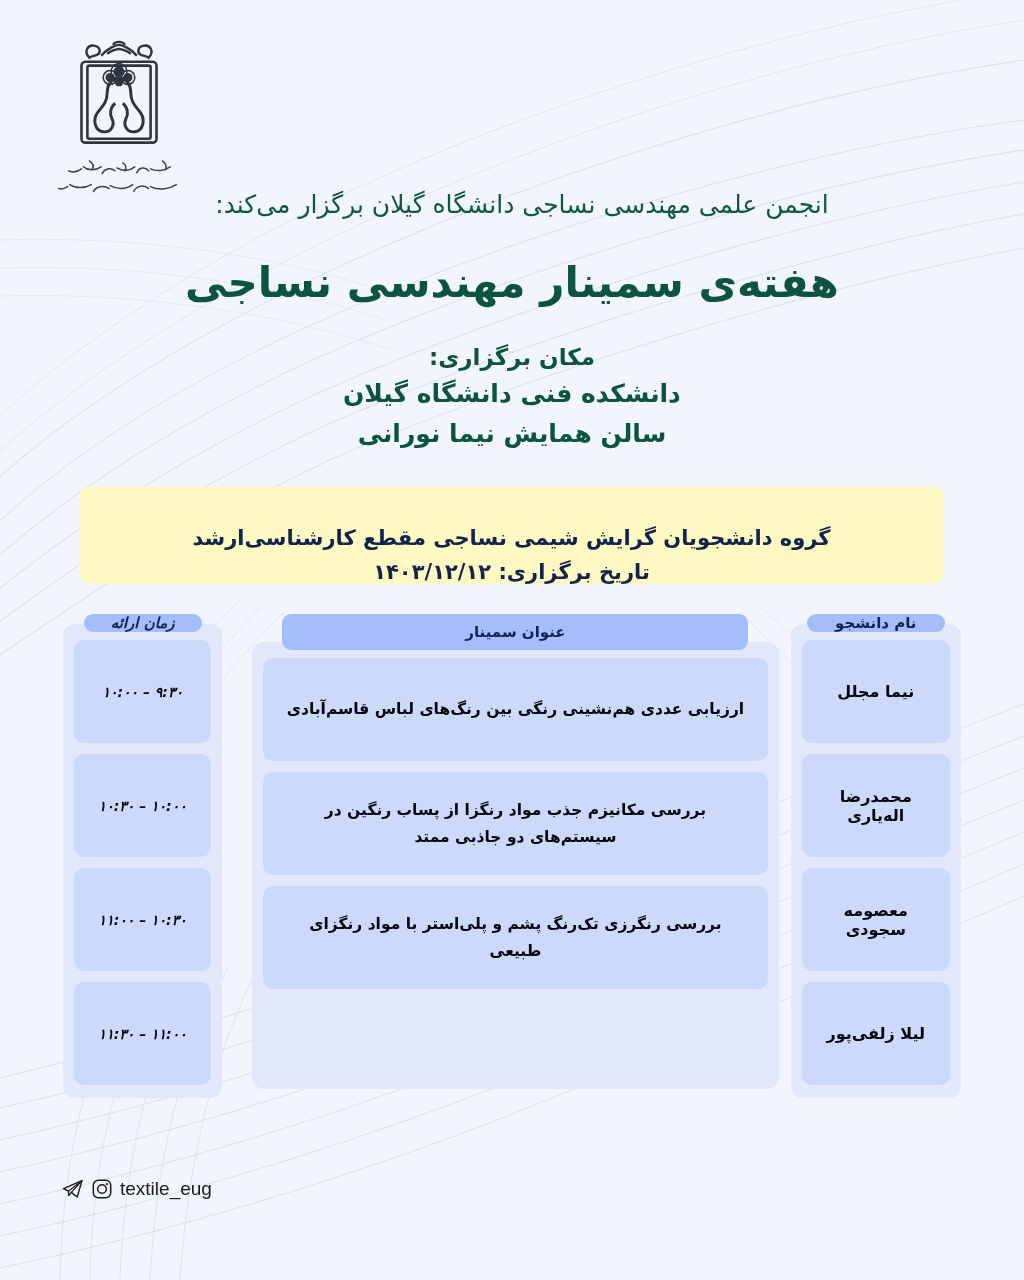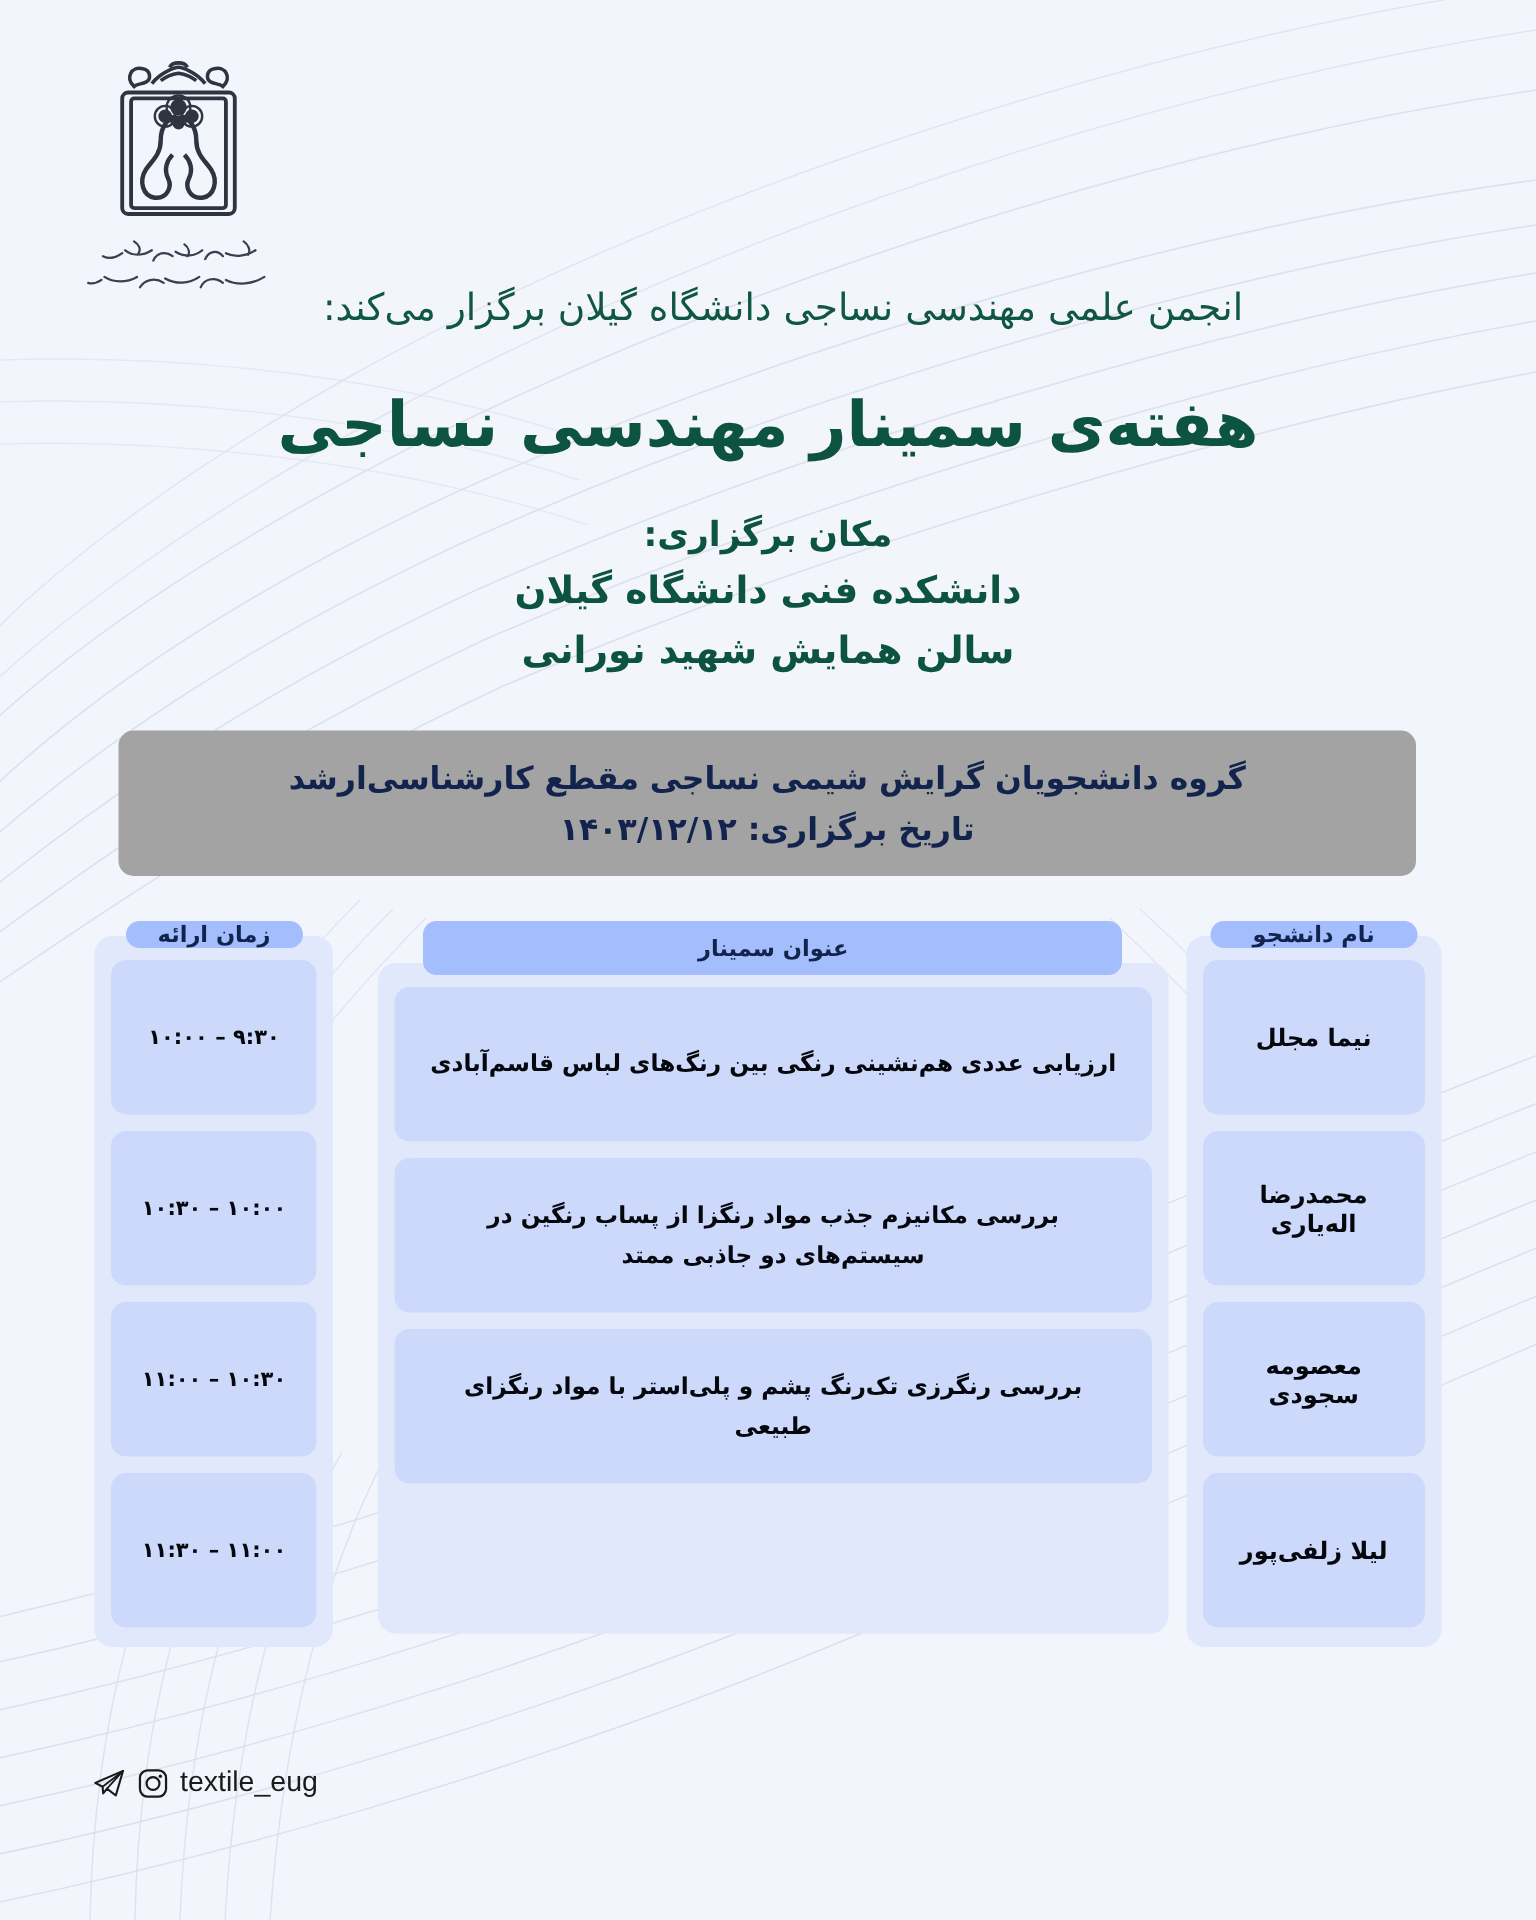--- a/index.html
+++ b/index.html
@@ -93,26 +93,26 @@
   .venue-label { font-size: 23px; line-height: 34px; }
   .venue-line  { font-size: 25px; line-height: 40px; }
 
   
   .info-banner {
     position: absolute;
     top: 487px;
     right: 80px;
     width: 865px;
     height: 97px;
-    background: #a3a3a3;
+    background: #fef9c3;
     border-radius: 10px;
     display: flex;
     flex-direction: column;
     align-items: center;
-    justify-content: center;
+    justify-content: flex-end;
     gap: 10px;
     direction: rtl;
   }
   .info-banner .ln {
     font-size: 21px;
     font-weight: bold;
     color: #12234d;
     white-space: nowrap;
   }
 
@@ -129,21 +129,21 @@
     direction: rtl;
   }
 
   .col {
     display: flex;
     flex-direction: column;
     align-items: center;
   }
   .col-name  { width: 184px; margin-left: 12px; }
   .col-title { width: 568px; margin-left: 30px; }
-  .col-time  { width: 172px; }
+  .col-time  { width: 172px; font-style: italic; }
 
   .col-head {
     background: #a3bdfd;
     border-radius: 9px;
     color: #12234d;
     font-size: 15px;
     font-weight: bold;
     display: flex;
     align-items: center;
     justify-content: center;
@@ -299,21 +299,21 @@
       </g>
     </svg>
   </div>
 
   <div class="intro-line">انجمن علمی مهندسی نساجی دانشگاه گیلان برگزار می‌کند:</div>
   <div class="main-title">هفته‌ی سمینار مهندسی نساجی</div>
 
   <div class="venue">
     <div class="venue-label">مکان برگزاری:</div>
     <div class="venue-line">دانشکده فنی دانشگاه گیلان</div>
-    <div class="venue-line">سالن همایش شهید نورانی</div>
+    <div class="venue-line">سالن همایش نیما نورانی</div>
   </div>
 
   <div class="info-banner">
     <div class="ln">گروه دانشجویان گرایش شیمی نساجی مقطع کارشناسی‌ارشد</div>
     <div class="ln">تاریخ برگزاری: ۱۴۰۳/۱۲/۱۲</div>
   </div>
 
   <div class="schedule">
 
     <div class="col col-name">

